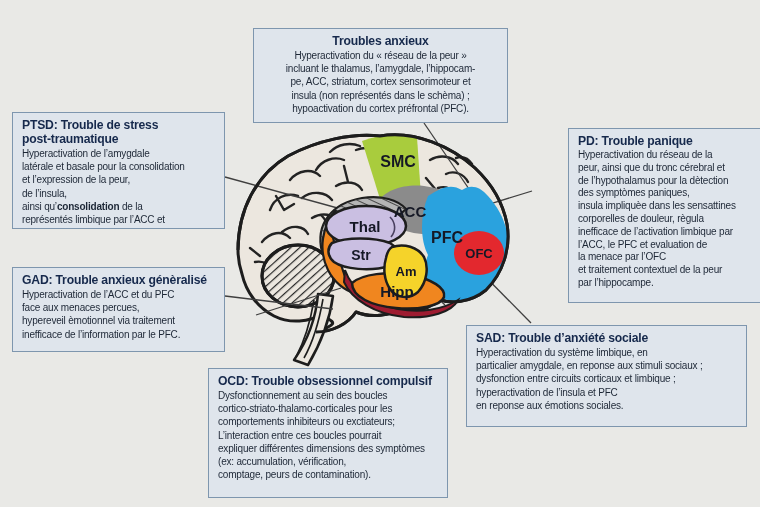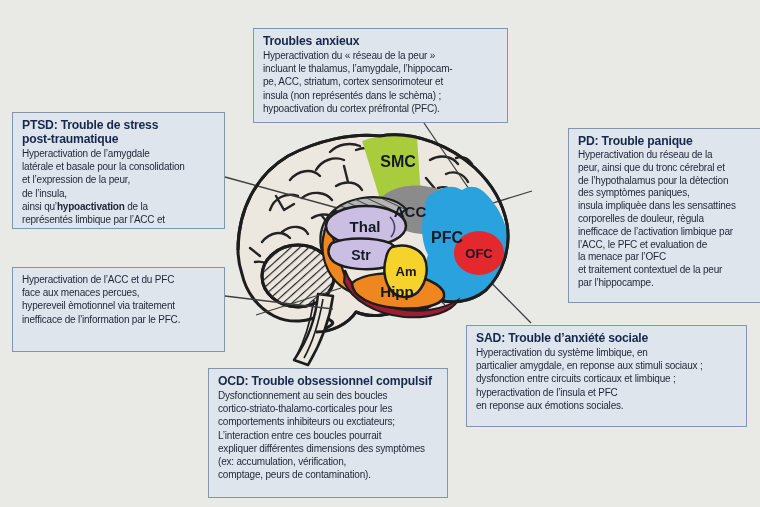--- a/index.html
+++ b/index.html
@@ -97,42 +97,43 @@
     <text class="rlabel" x="398" y="167" font-size="16" text-anchor="middle">SMC</text>
     <text class="rlabel" x="410" y="217" font-size="15" text-anchor="middle">ACC</text>
     <text class="rlabel" x="365" y="232" font-size="15" text-anchor="middle">Thal</text>
     <text class="rlabel" x="361" y="260" font-size="14" text-anchor="middle">Str</text>
     <text class="rlabel" x="406" y="276" font-size="13" text-anchor="middle">Am</text>
     <text class="rlabel" x="397" y="297" font-size="15" text-anchor="middle">Hipp</text>
     <text class="rlabel" x="447" y="243" font-size="16" text-anchor="middle">PFC</text>
     <text class="rlabel" x="479" y="258" font-size="13" text-anchor="middle">OFC</text>
   </svg>
 
-  <div class="ibox" id="box-anxiety" style="left:253px;top:28px;width:255px;height:95px;">
+  <div class="ibox" id="box-anxiety" style="left:253px;top:28px;width:255px;height:95px;text-align:center;">
     <h3>Troubles anxieux</h3>
     <p>Hyperactivation du « réseau de la peur »
 incluant le thalamus, l’amygdale, l’hippocam-
 pe, ACC, striatum, cortex sensorimoteur et
 insula (non représentés dans le schèma) ;
 hypoactivation du cortex préfrontal (PFC).</p>
   </div>
 
   <div class="ibox" id="box-ptsd" style="left:12px;top:112px;width:213px;height:117px;">
     <h3>PTSD: Trouble de stress
 post-traumatique</h3>
     <p><span>Hyperactivation de l’amygdale
 latérale et basale pour la consolidation
 et l’expression de la peur,
 de l’insula,
-ainsi qu’</span><b>hypoactivation</b><span> de la
+ainsi qu’</span><b>consolidation</b><span> de la
 représentés limbique par l’ACC et
 le PFC.</span></p>
   </div>
 
   <div class="ibox" id="box-gad" style="left:12px;top:267px;width:213px;height:85px;">
+    <h3>GAD: Trouble anxieux génèralisé</h3>
     <p>Hyperactivation de l’ACC et du PFC
 face aux menaces percues,
 hypereveil èmotionnel via traitement
 inefficace de l’information par le PFC.</p>
   </div>
 
   <div class="ibox" id="box-pd" style="left:532px;top:128px;width:218px;height:175px;margin-left:36px;">
     <h3>PD: Trouble panique</h3>
     <p>Hyperactivation du réseau de la
 peur, ainsi que du tronc cérebral et

